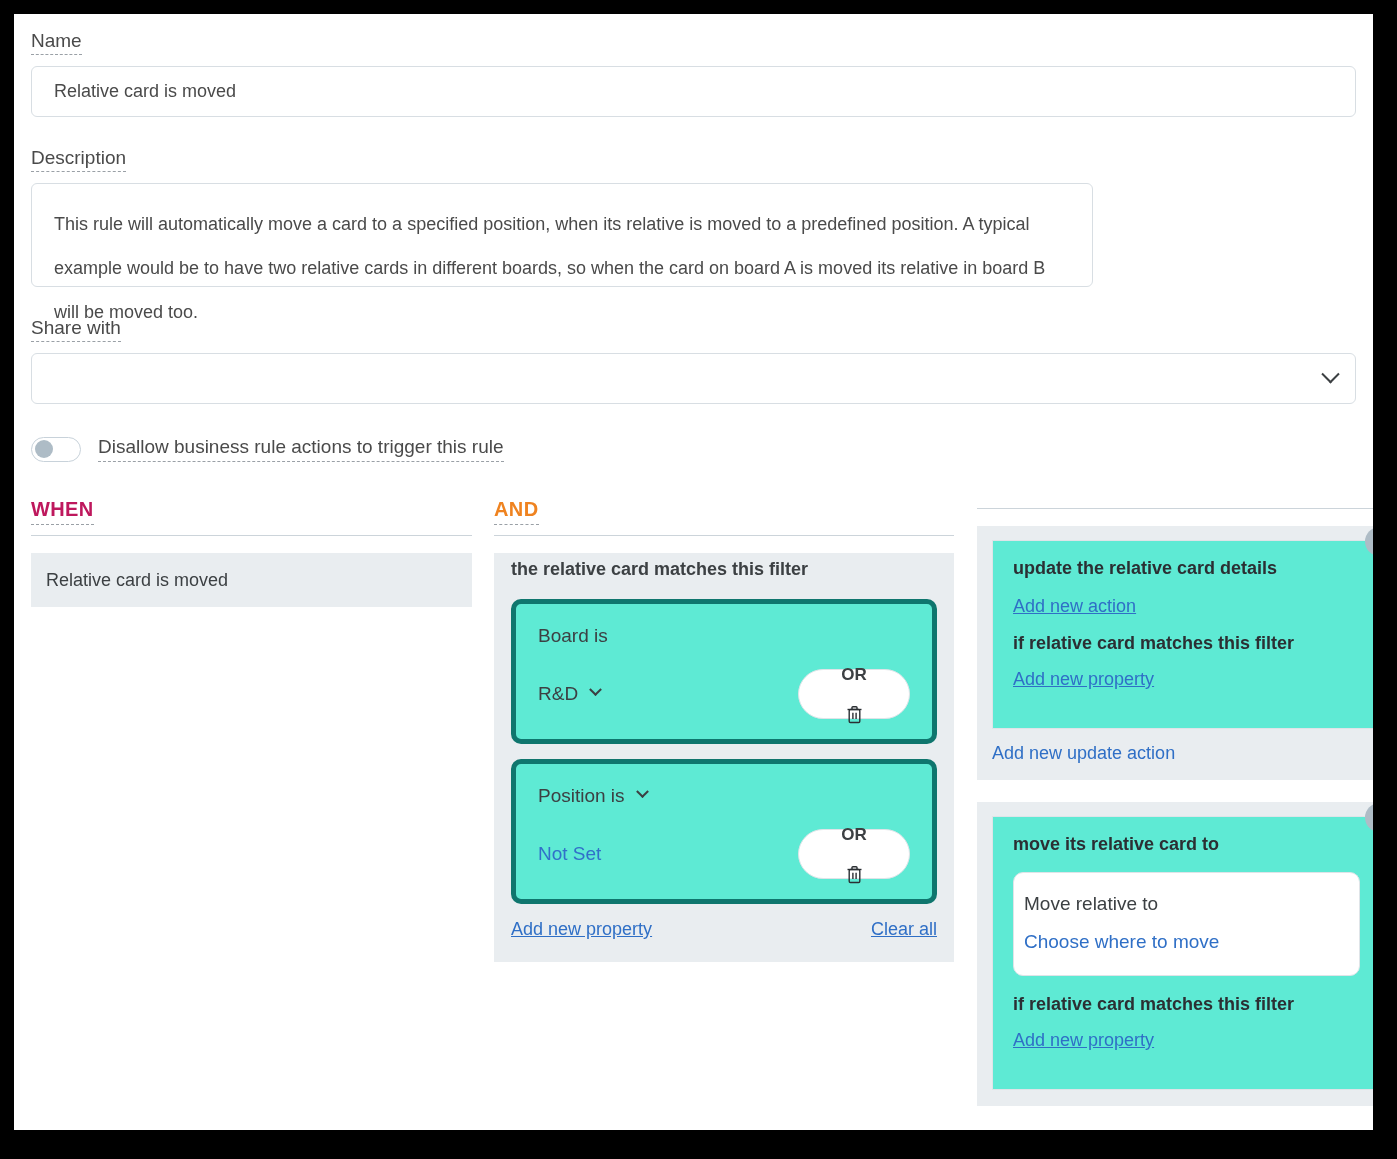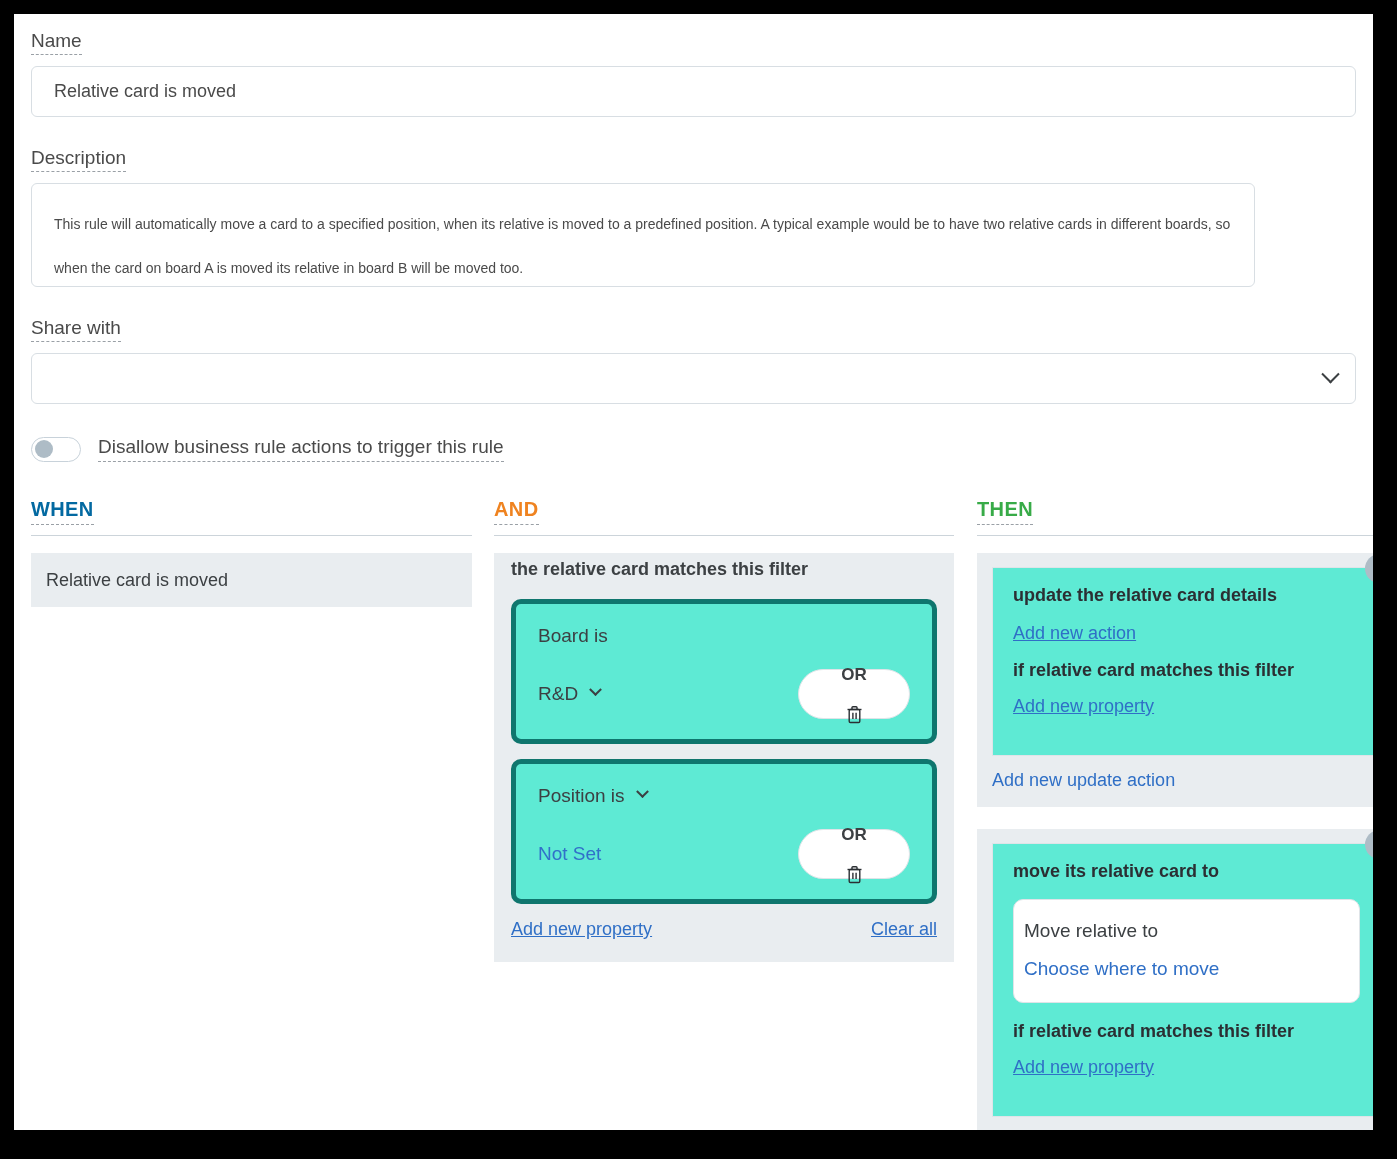--- a/index.html
+++ b/index.html
@@ -49,27 +49,27 @@
     border-radius: 6px;
     background: #fff;
     display: flex;
     align-items: center;
     padding: 0 22px;
     font-size: 18px;
     color: #4a4a4a;
   }
   .textarea-box {
     margin-top: 11px;
-    width: 1224px;
+    width: 1062px;
     height: 104px;
     border: 1px solid #d8dee3;
     border-radius: 6px;
     background: #fff;
     padding: 18px 22px 0 22px;
-    font-size: 14px;
+    font-size: 18px;
     color: #4a4a4a;
     line-height: 44px;
   }
   .select-box {
     margin-top: 11px;
     width: 1325px;
     height: 51px;
     border: 1px solid #d8dee3;
     border-radius: 6px;
     background: #fff;
@@ -143,21 +143,21 @@
   .col-then { width: 419px; }
 
   .col-head {
     font-size: 20px;
     font-weight: bold;
     letter-spacing: .4px;
     display: inline-block;
     padding-bottom: 3px;
     border-bottom: 1px dashed #9aa0a6;
   }
-  .head-when { color: #0369a1; }
+  .head-when { color: #be185d; }
   .head-and  { color: #ef8320; }
   .head-then { color: #38ab48; }
   .head-rule {
     border-bottom: 1px solid #ccd4da;
     margin-top: 10px;
     margin-bottom: 17px;
     width: 100%;
   }
 
   
@@ -397,23 +397,20 @@
           </div>
 
           <div class="and-links">
             <span class="lnk">Add new property</span>
             <span class="lnk">Clear all</span>
           </div>
         </div>
       </div>
 
       <div class="col col-then">
-        <div>
-          <span class="col-head head-then">THEN</span>
-        </div>
         <div class="head-rule"></div>
 
         <div class="then-panel">
           <div class="then-card">
             <div class="close-btn">
               <svg width="15" height="15" viewBox="0 0 15 15">
                 <path d="M3.6 3.6 11.4 11.4M11.4 3.6 3.6 11.4" stroke="#ffffff" stroke-width="1.9" stroke-linecap="round"></path>
               </svg>
             </div>
             <div class="then-card-title">update the relative card details</div>

